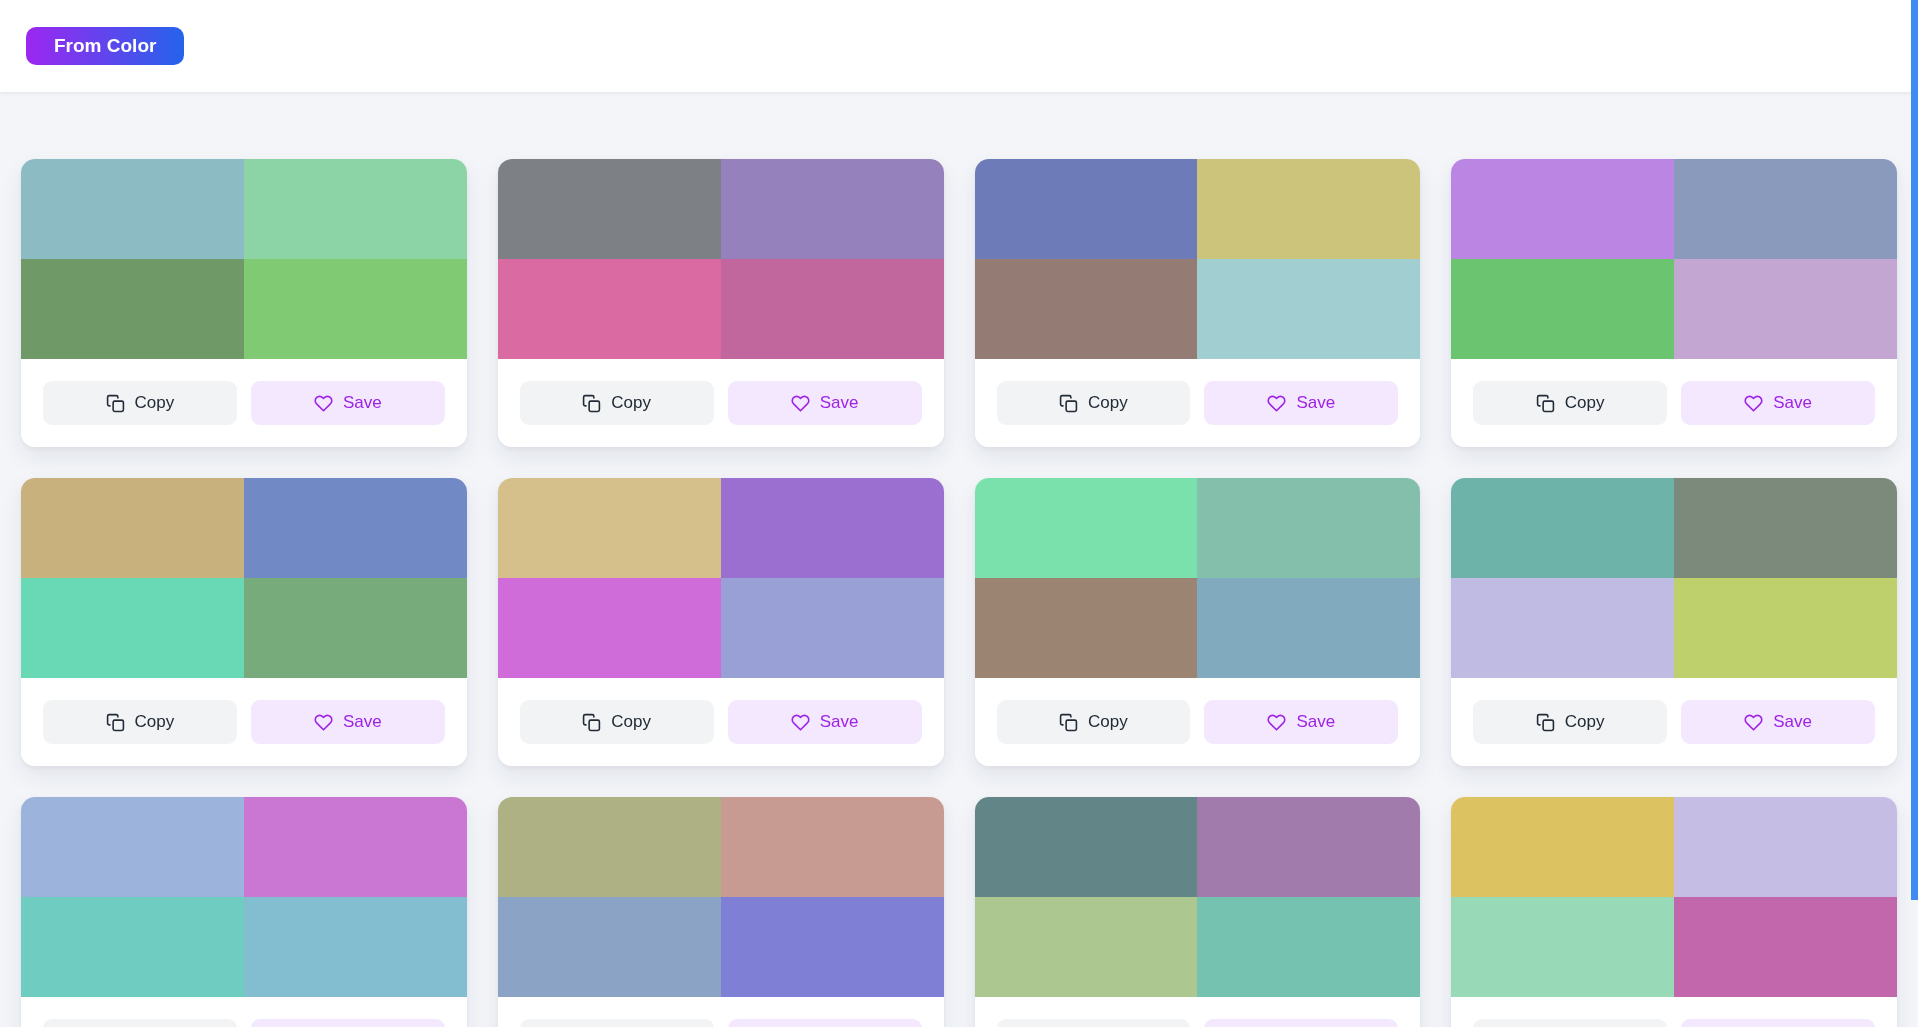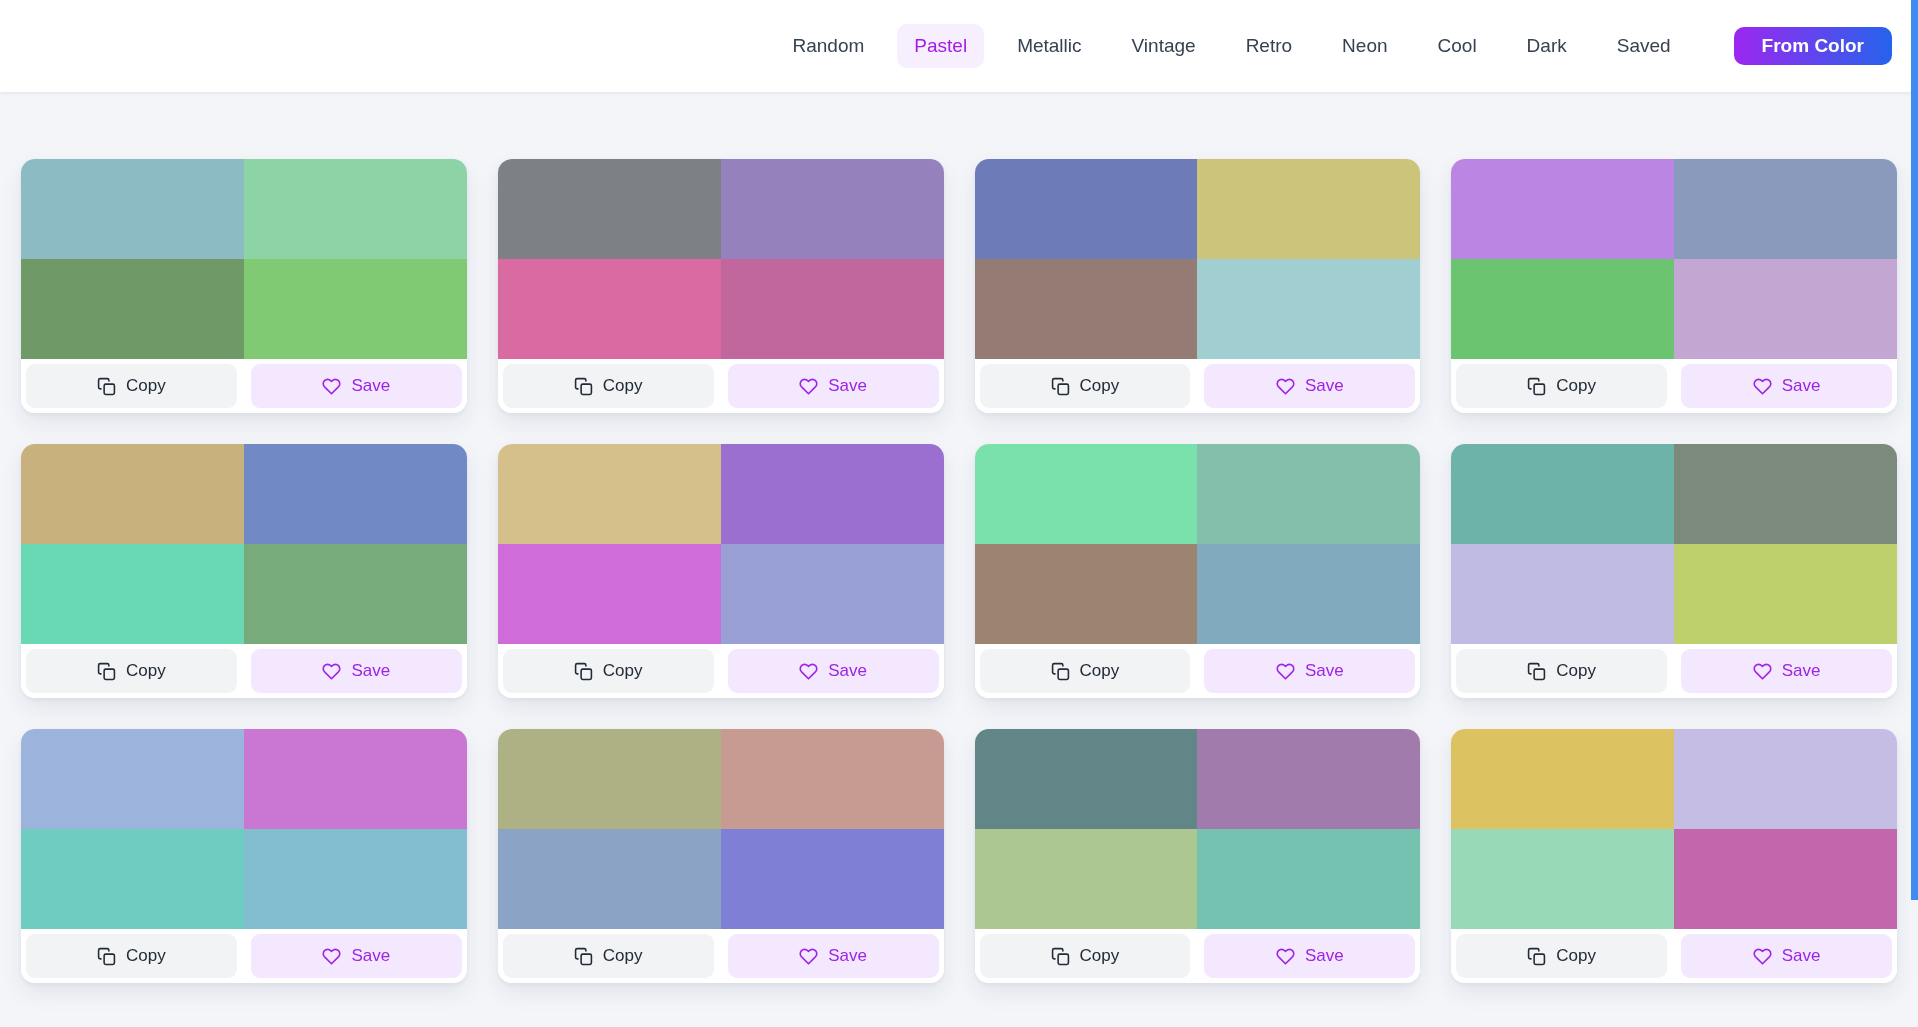--- a/index.html
+++ b/index.html
@@ -79,21 +79,21 @@
   }
   .swatches {
     display: grid;
     grid-template-columns: 1fr 1fr;
   }
   .swatch { height: 100px; cursor: pointer; }
 
   .card-footer {
     display: flex;
     gap: 14px;
-    padding: 5px;
+    padding: 22px;
     background: #ffffff;
   }
   .card-btn {
     flex: 1;
     display: flex;
     align-items: center;
     justify-content: center;
     gap: 10px;
     height: 44px;
     border: none;
@@ -118,31 +118,20 @@
     position: absolute;
     top: 0; right: 0;
     width: 7px; height: 900px;
     background: var(--scrollbar-color, #3e8cf2);
   }
 </style>
 </head>
 <body style="background: rgb(243, 245, 249);">
 
 <header class="app-header">
-  <nav class="main-nav">
-      <div class="nav-item">Random</div>
-      <div class="nav-item active">Pastel</div>
-      <div class="nav-item">Metallic</div>
-      <div class="nav-item">Vintage</div>
-      <div class="nav-item">Retro</div>
-      <div class="nav-item">Neon</div>
-      <div class="nav-item">Cool</div>
-      <div class="nav-item">Dark</div>
-      <div class="nav-item">Saved</div>
-    </nav>
   <button class="from-color-btn">From Color</button>
 </header>
 
 <main class="palette-grid">
     <div class="palette-card">
     <div class="swatches">
       <div class="swatch" title="#8CBBC3" style="background: rgb(140, 187, 195);"></div>
       <div class="swatch" title="#8CD4A6" style="background: rgb(140, 212, 166);"></div>
       <div class="swatch" title="#6F9A67" style="background: rgb(111, 154, 103);"></div>
       <div class="swatch" title="#7FCA73" style="background: rgb(127, 202, 115);"></div>

